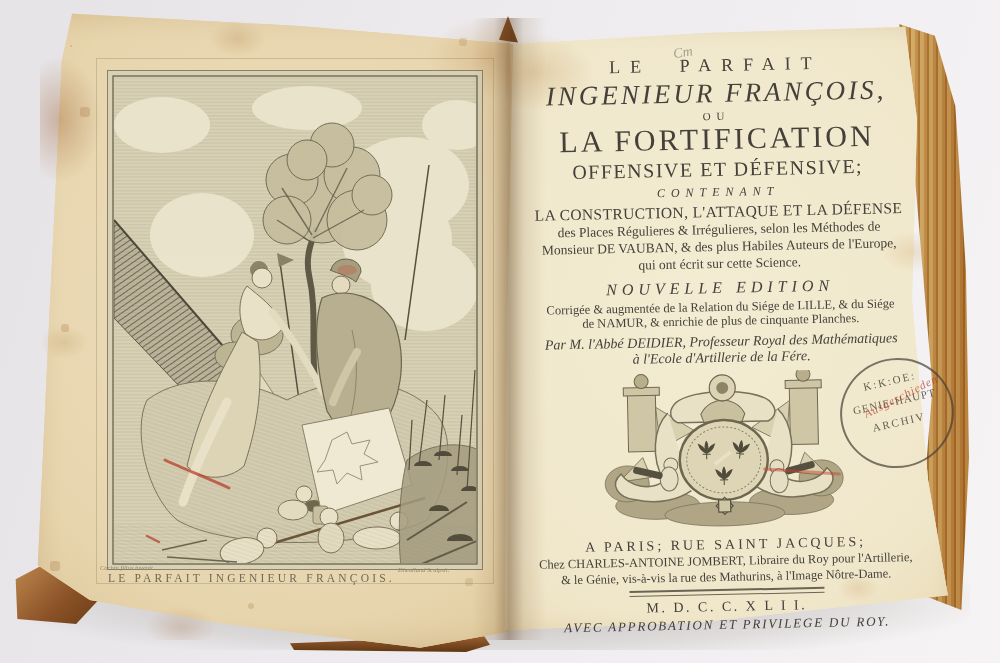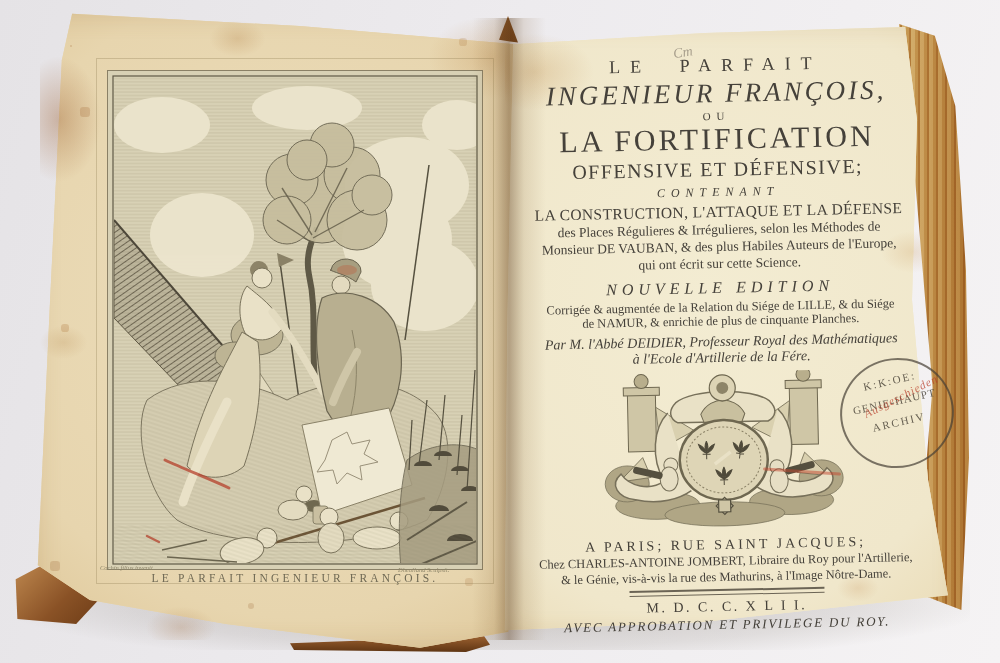--- a/index.html
+++ b/index.html
@@ -49,21 +49,21 @@
       radial-gradient(45px 30px at 97% 37%, rgba(205,160,100,.25), transparent 70%),
       radial-gradient(30px 20px at 84% 93%, rgba(195,140,80,.20), transparent 70%),
       radial-gradient(26px 16px at 63% 66%, rgba(215,130,105,.16), transparent 70%);}
   #foxing{left:70px;top:45px;width:2px;height:2px;border-radius:50%;background:rgba(160,100,45,.25);
     box-shadow:14px 66px 0 4px rgba(165,105,50,.25), -6px 282px 0 3px rgba(175,120,60,.28),
       -16px 520px 0 4px rgba(150,90,40,.22), 398px 536px 0 3px rgba(160,100,45,.18),
       392px -4px 0 3px rgba(175,120,60,.22), 180px 560px 0 2px rgba(150,90,40,.2);}
   
   #plate-mark{left:96px;top:58px;width:396px;height:524px;border:1px solid rgba(130,110,70,.28);}
   #engraving{left:107px;top:70px;}
-  #plate-caption{left:108px;top:572px;width:374px;text-align:center;
+  #plate-caption{left:108px;top:572px;width:374px;text-align:left;
     font-size:11.5px;letter-spacing:3.2px;color:#6f6954;}
   .credit{font-size:6.5px;font-style:italic;color:#8d8569;}
   #credit-left{left:100px;top:564px;}
   #credit-right{left:398px;top:566px;}
   
   #title-block{left:505px;top:42px;width:420px;text-align:center;color:#45413a;
     transform:rotate(-1.2deg);transform-origin:50% 0;}
   #pencil-note{position:absolute;left:168px;top:2px;font-style:italic;font-size:14px;color:#a89f8d;transform:rotate(-8deg);}
   .t-half{font-size:18px;letter-spacing:10px;word-spacing:14px;margin-top:13px;}
   .t-main{font-size:27px;font-style:italic;letter-spacing:3px;margin-top:2px;}

